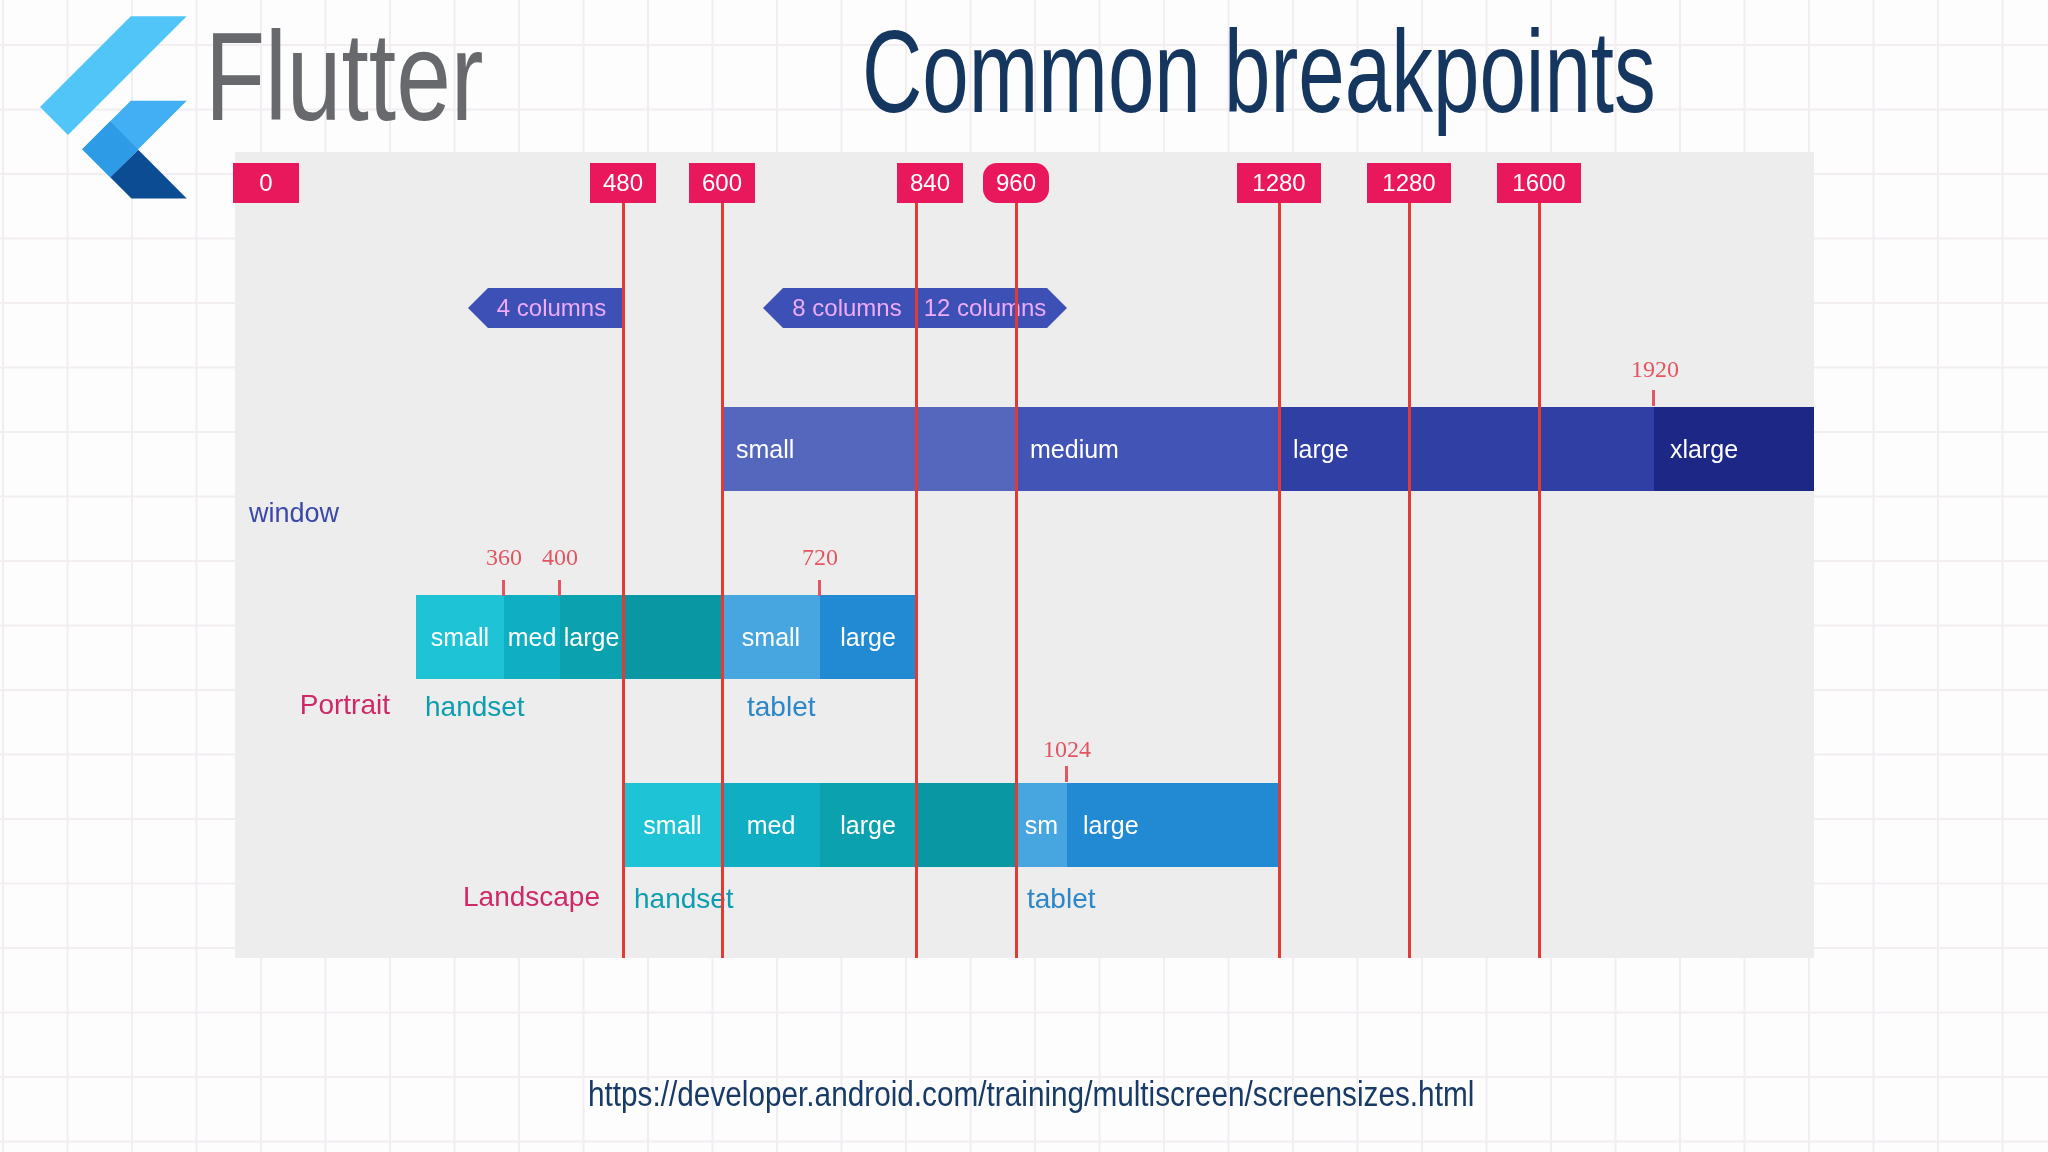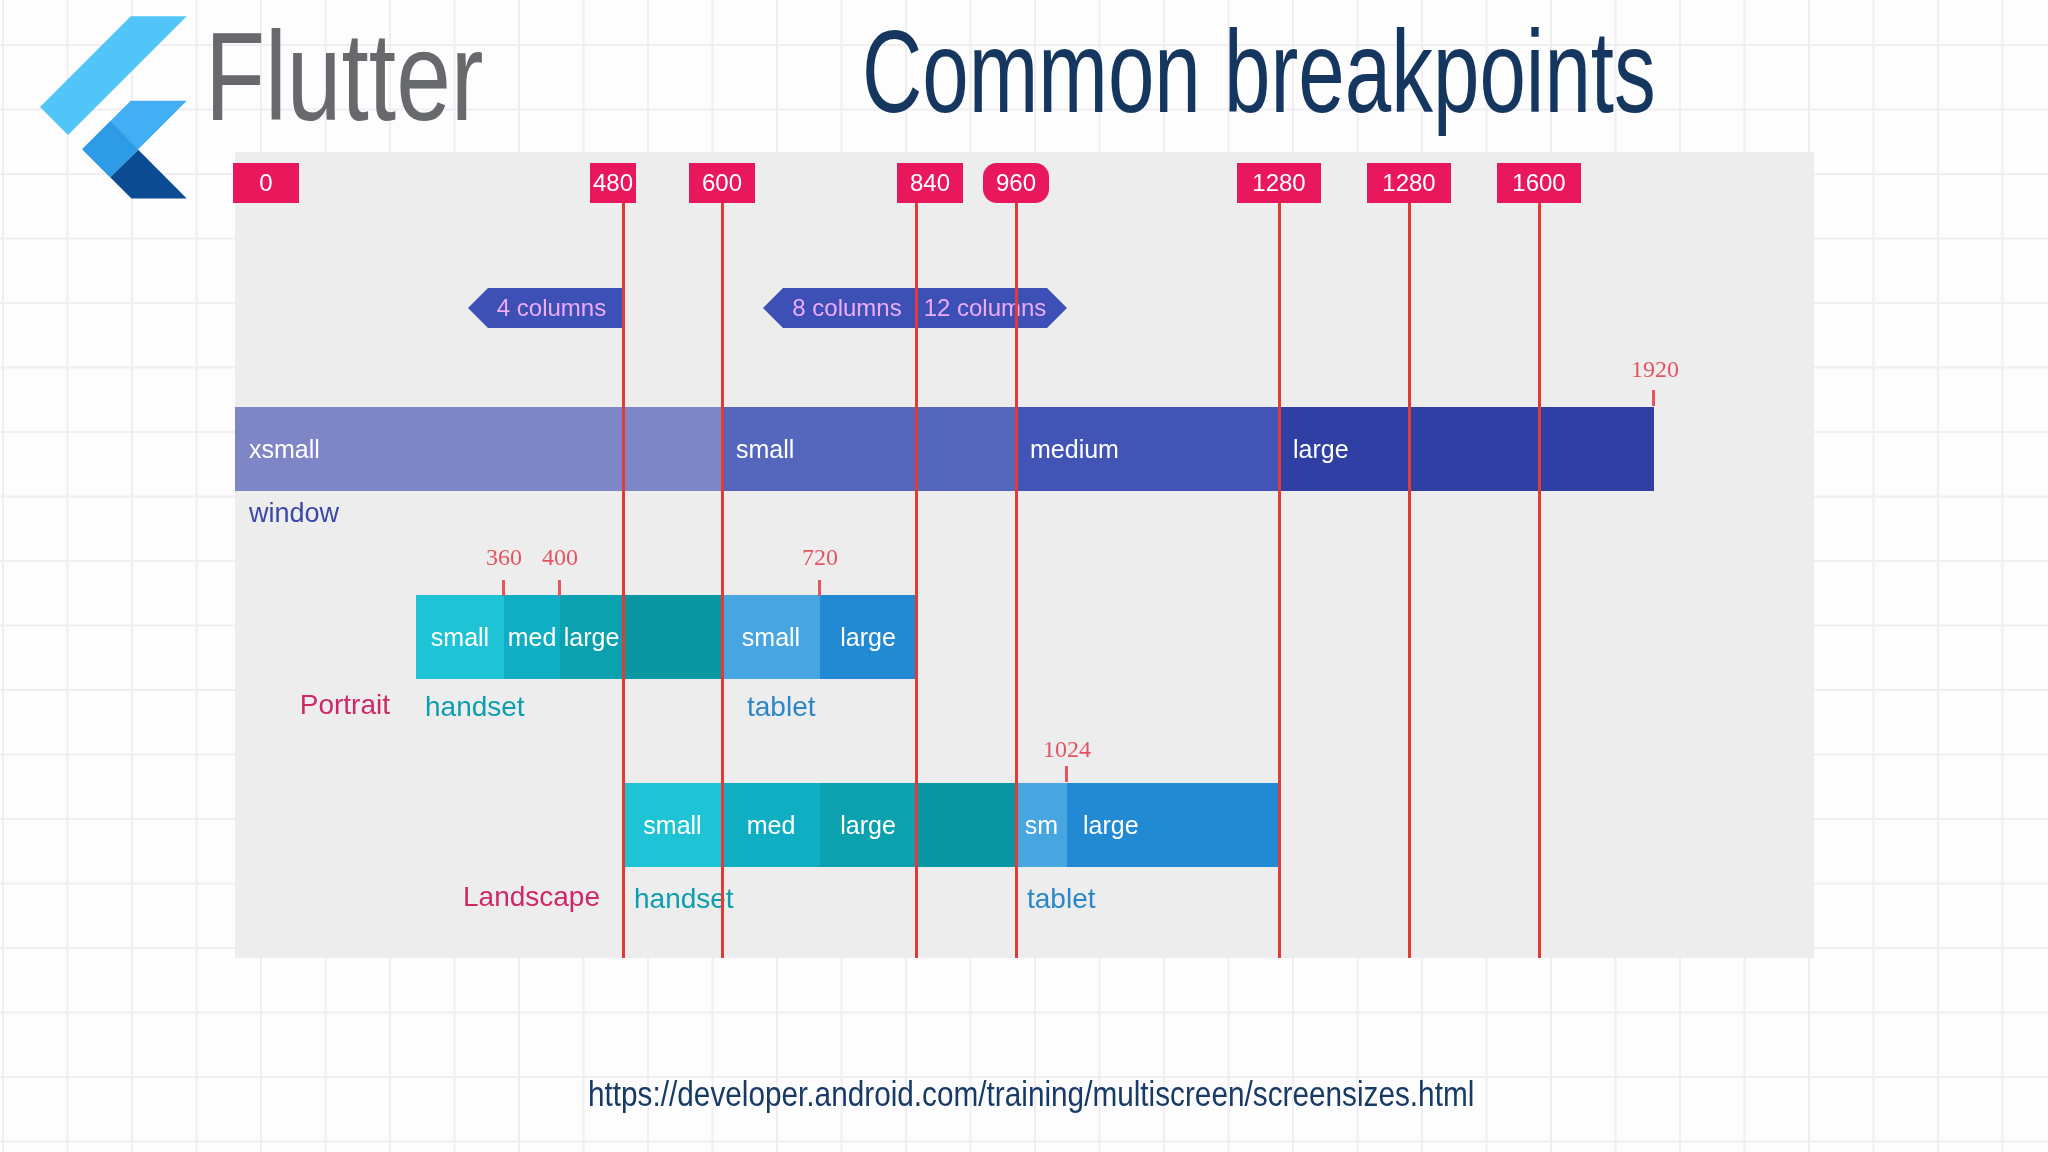--- a/index.html
+++ b/index.html
@@ -62,21 +62,21 @@
     <polygon points="100.4,93.4 46.7,147.1 77.7,178.1 162.4,93.4" fill="#42AFF4"></polygon>
     <polygon points="77.7,178.1 101.2,201.6 162.4,201.6 108.7,147.8" fill="#0B4C92"></polygon>
     <polygon points="46.7,147.1 77.7,116.1 108.7,147.8 77.7,178.1" fill="#2D9BE5"></polygon>
   </svg>
   <div class="abs brand">Flutter</div>
   <div class="abs title">Common breakpoints</div>
 
   <div class="abs dbg"></div>
 
   <div class="abs bp" style="left:233px;width:66px;">0</div>
-  <div class="abs bp" style="left:590px;width:46px;">480</div>
+  <div class="abs bp" style="left:590px;width:66px;">480</div>
   <div class="abs bp" style="left:689px;width:66px;">600</div>
   <div class="abs bp" style="left:883px;width:66px;margin-left:14px;">840</div>
   <div class="abs bp" style="left:983px;width:66px;border-radius:14px;">960</div>
   <div class="abs bp" style="left:1237px;width:84px;">1280</div>
   <div class="abs bp" style="left:1367px;width:84px;">1280</div>
   <div class="abs bp" style="left:1497px;width:84px;">1600</div>
 
   <div class="abs gl" style="left:622px;"></div>
   <div class="abs gl" style="left:721px;"></div>
   <div class="abs gl" style="left:915px;"></div>
@@ -89,24 +89,24 @@
     <div class="chiptxt" style="width:155px;padding-left:12px;box-sizing:border-box;">4 columns</div>
   </div>
   <div class="abs chip chip2" style="left:763px;width:304px;">
     <div class="chiptxt" style="width:154px;padding-left:14px;box-sizing:border-box;">8 columns</div>
     <div class="chiptxt" style="width:150px;padding-right:14px;box-sizing:border-box;text-align:center;">12 columns</div>
   </div>
 
   <div class="abs mlabel" style="left:1610px;top:356px;width:90px;">1920</div>
   <div class="abs tick" style="left:1652px;top:390px;"></div>
 
-  <div class="abs seg wseg padded" style="left:235px;width:487px;background:#7E86C7;">xsmall</div>
   <div class="abs seg wseg padded" style="left:722px;width:294px;background:#5566BD;">small</div>
   <div class="abs seg wseg padded" style="left:1016px;width:263px;background:#4254B5;">medium</div>
   <div class="abs seg wseg padded" style="left:1279px;width:375px;background:#2F3FA4;">large</div>
+  <div class="abs seg wseg padded" style="left:1654px;width:160px;background:#1D2786;padding-left:16px;">xlarge</div>
   <div class="abs cap windowcap" style="left:249px;top:498px;">window</div>
 
   <div class="abs mlabel" style="left:474px;top:544px;width:60px;">360</div>
   <div class="abs mlabel" style="left:530px;top:544px;width:60px;">400</div>
   <div class="abs mlabel" style="left:790px;top:544px;width:60px;">720</div>
   <div class="abs tick" style="left:502px;top:580px;"></div>
   <div class="abs tick" style="left:558px;top:580px;"></div>
   <div class="abs tick" style="left:818px;top:580px;"></div>
 
   <div class="abs seg pseg" style="left:416px;width:88px;background:#1FC3D6;">small</div>

